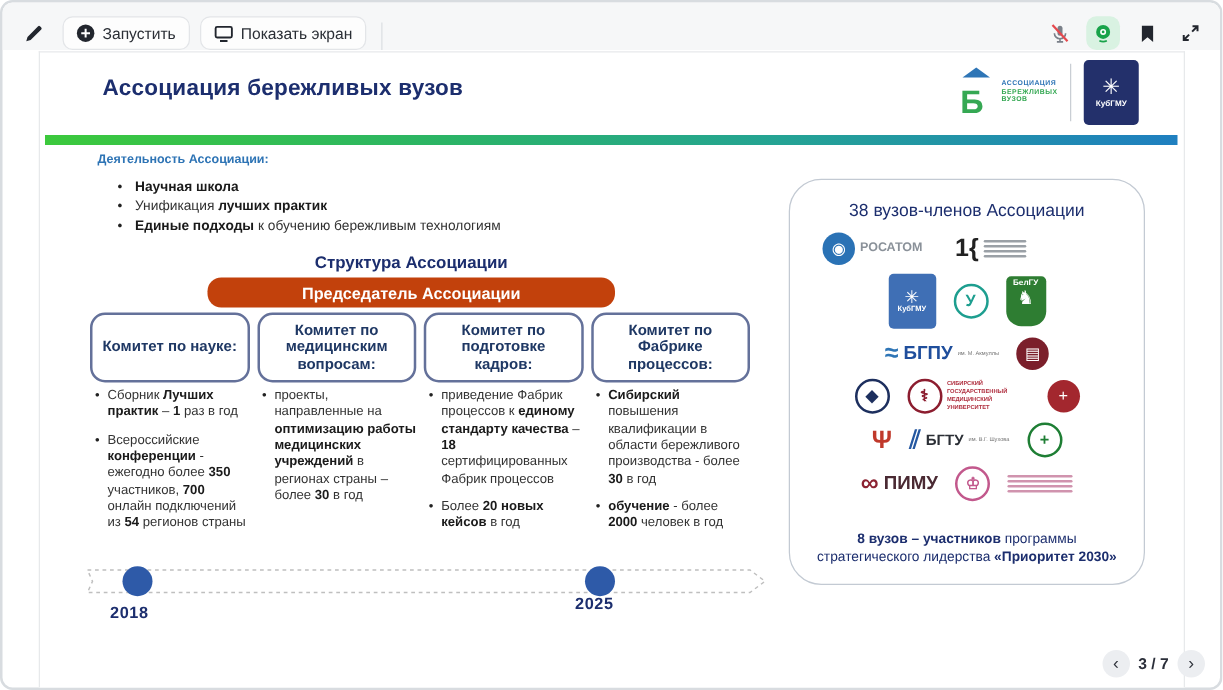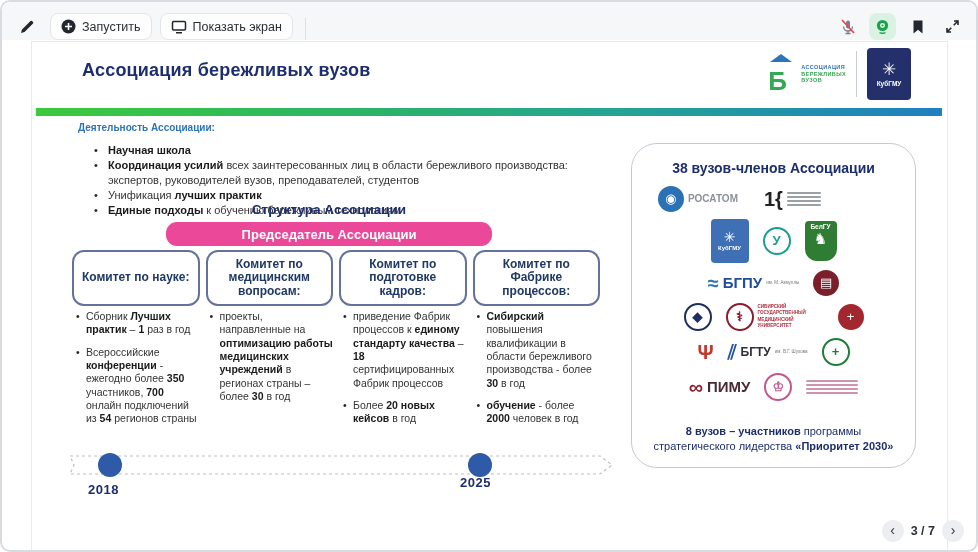--- a/index.html
+++ b/index.html
@@ -51,21 +51,21 @@
   .act-heading { position:absolute; left:46px; top:80px; font-size:10px; font-weight:bold; color:#2e74b5; }
   .act-list { position:absolute; left:74px; top:101px; width:505px; list-style:none; }
   .act-list li { position:relative; font-size:11px; color:#333; line-height:1.3; padding-left:2px; margin-bottom:1px; }
   .act-list li::before { content:"•"; position:absolute; left:-12px; color:#222; }
   .act-list b, .cul b, .card-footer b { color:#1a1a1a; }
 
   
   .structure-heading { position:absolute; left:37px; top:160px; width:520px; text-align:center;
                        font-size:13.5px; font-weight:bold; color:#1c2e6e; }
   .chairman { position:absolute; left:134px; top:180px; width:326px; height:24px;
-              background:#ec4899; border-radius:11px; color:#fff; font-size:13px; font-weight:bold;
+              background:#c2410c; border-radius:11px; color:#fff; font-size:13px; font-weight:bold;
               display:flex; align-items:center; justify-content:center; }
   .committee-headers, .committee-bodies { position:absolute; left:40px; width:528px;
               display:grid; grid-template-columns:repeat(4,1fr); gap:6px; }
   .committee-headers { top:208px; }
   .committee-bodies  { top:268px; }
   .cbox { height:56px; background:#fff; border:2px solid #64719a; border-radius:12px;
           display:flex; align-items:center; justify-content:center; text-align:center;
           color:#1f3864; font-weight:bold; font-size:12px; line-height:1.12; padding:2px 5px; }
   .cul { list-style:none; padding-left:14px; }
   .cul li { position:relative; font-size:10.5px; color:#333; line-height:1.27; margin-bottom:9px; }
@@ -73,21 +73,21 @@
 
   
   .timeline-svg { position:absolute; left:30px; top:404px; }
   .year { position:absolute; font-size:13px; font-weight:bold; color:#1c2e6e; letter-spacing:.5px; }
   .year-start { left:56px; top:440px; }
   .year-end   { left:428px; top:433px; }
 
   
   .members-card { position:absolute; left:599px; top:101px; width:285px; height:325px;
                   border:1.5px solid #c3cad3; border-radius:26px; background:#fff; overflow:hidden; }
-  .card-title { margin:16px 40px 4px; text-align:center; font-size:14px; font-weight:bold;
+  .card-title { margin:16px 40px 4px; text-align:center; font-size:14px; font-weight:normal;
                 color:#1c2e6e; line-height:1.25; }
   .logos-grid { padding:4px 14px 0; }
   .logo-row { display:flex; align-items:center; justify-content:center; gap:14px; margin-bottom:7px; }
   .logo-row.row-1 { justify-content:flex-start; padding-left:12px; gap:26px; }
   .logo-chip { display:flex; align-items:center; gap:4px; }
   .lg-circle { width:26px; height:26px; border-radius:50%; display:flex; align-items:center;
                justify-content:center; color:#fff; font-size:13px; flex:0 0 auto; }
   .lg-ring { width:28px; height:28px; border-radius:50%; border:2px solid; display:flex;
              align-items:center; justify-content:center; font-size:13px; font-weight:bold; flex:0 0 auto; }
   .lg-square { width:38px; height:44px; border-radius:4px; display:flex; flex-direction:column;
@@ -190,21 +190,20 @@
         <span class="tree">✳</span>
         <span class="kl">КубГМУ</span>
       </div>
     </div>
 
     <div class="gradient-bar"></div>
 
     <div class="act-heading">Деятельность Ассоциации:</div>
     <ul class="act-list">
         <li><b>Научная школа</b></li>
-        <li><b>Координация усилий</b><span> всех заинтересованных лиц в области бережливого производства: экспертов, руководителей вузов, преподавателей, студентов</span></li>
         <li><span>Унификация </span><b>лучших практик</b></li>
         <li><b>Единые подходы</b><span> к обучению бережливым технологиям</span></li>
       </ul>
 
     <div class="structure-heading">Структура Ассоциации</div>
     <div class="chairman">Председатель Ассоциации</div>
 
     <div class="committee-headers">
         <div class="cbox">
           <span><span>Комитет по науке:</span></span>

